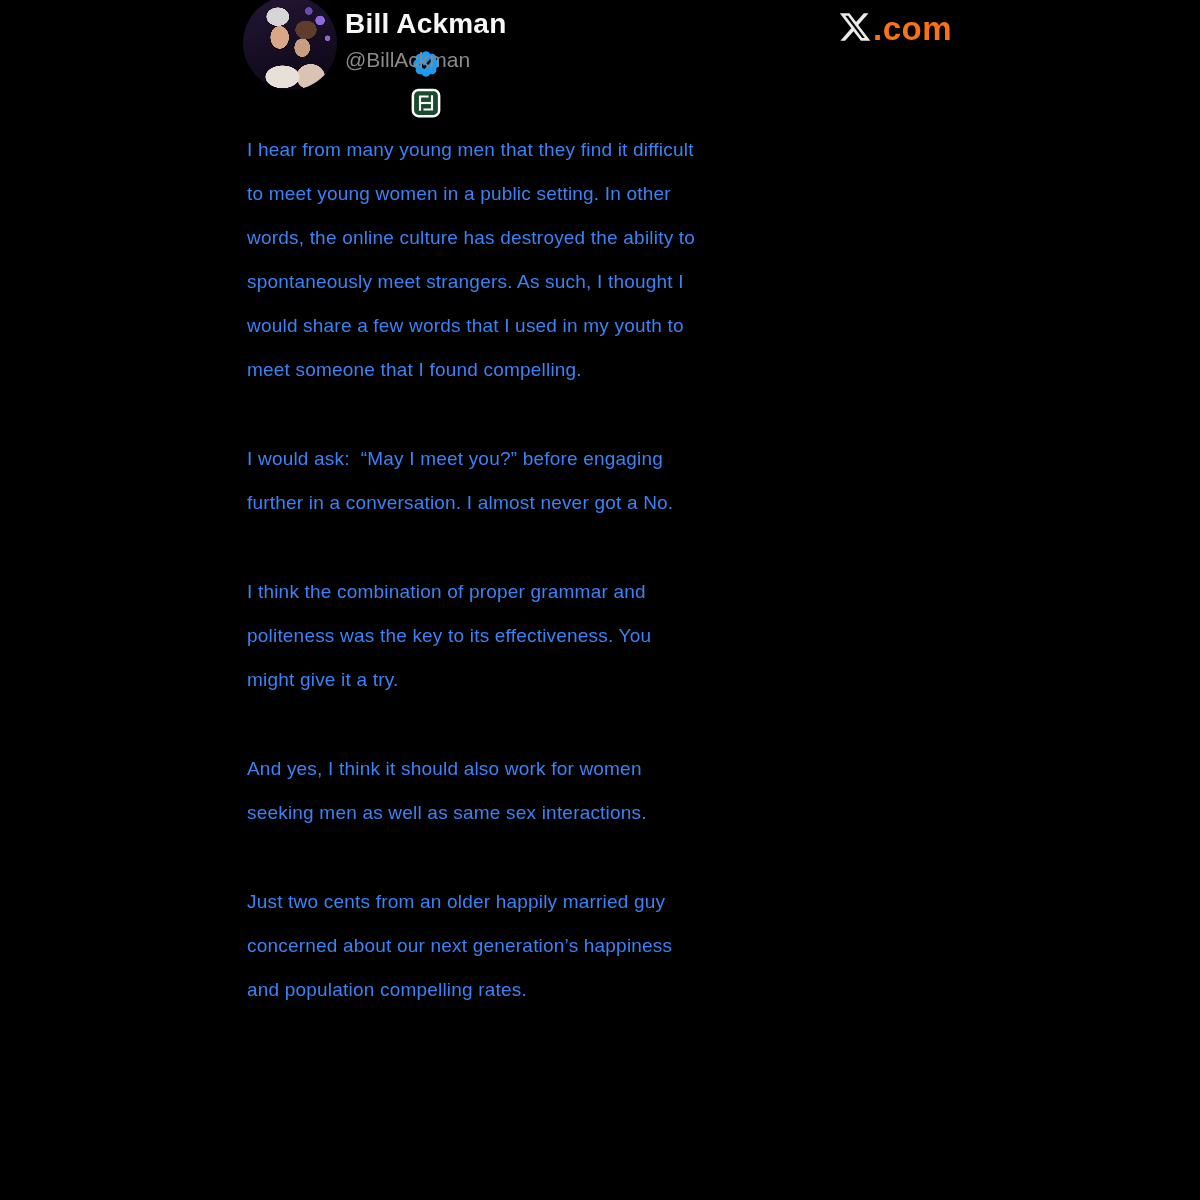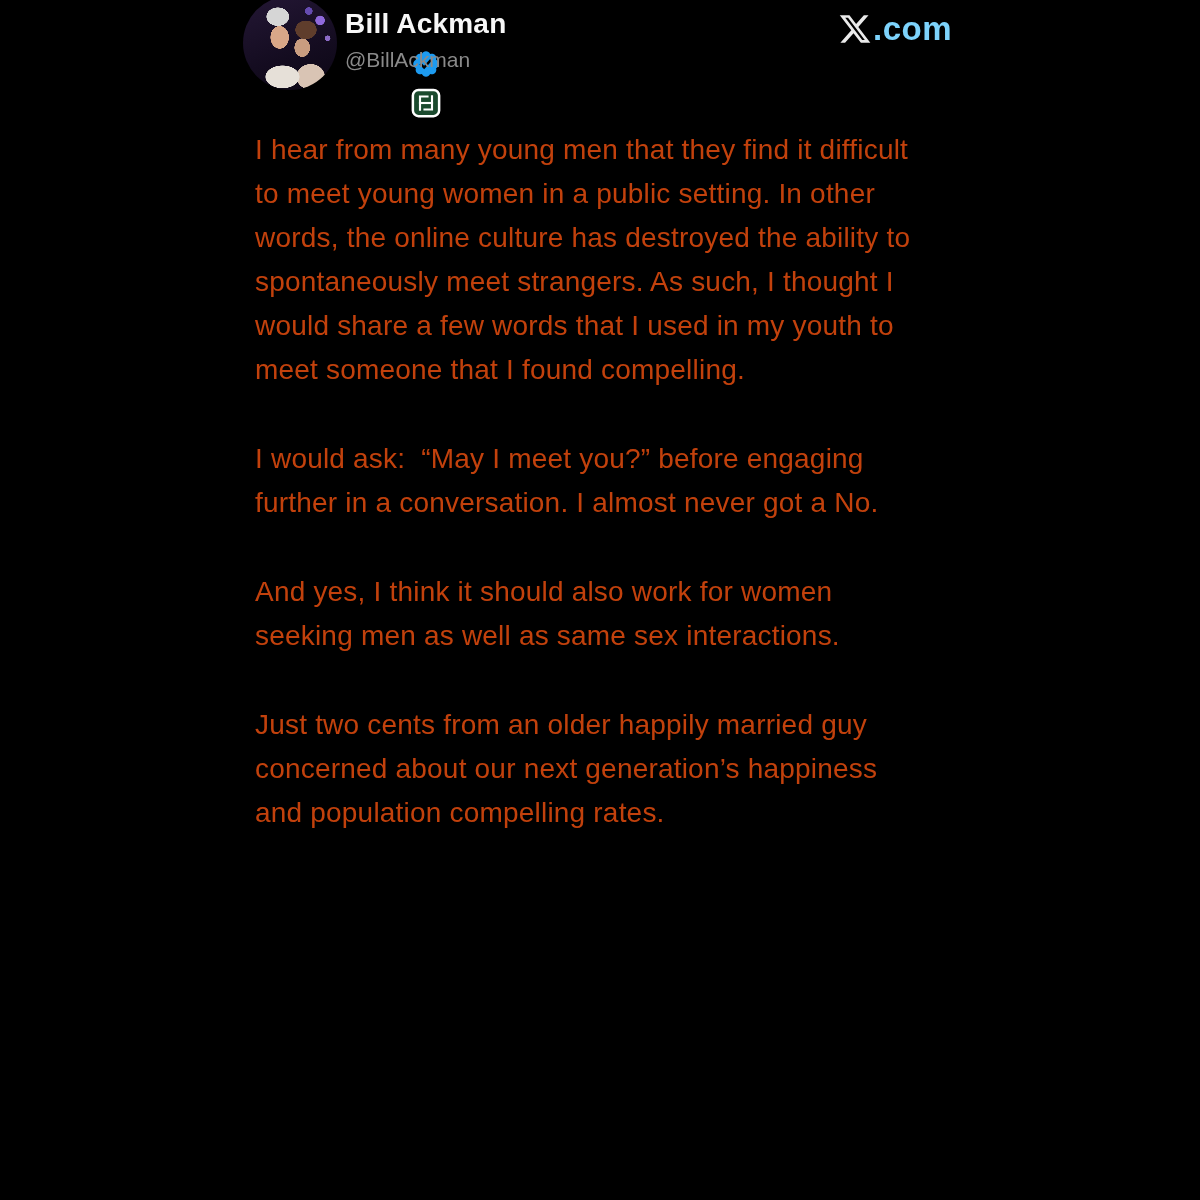--- a/index.html
+++ b/index.html
@@ -65,41 +65,41 @@
     margin-top: 4px;
     white-space: nowrap;
   }
 
   
   .watermark {
     position: absolute;
     left: 838px;
     top: 10px;
     display: flex;
-    align-items: center;
-    color: #7dd3fc;
+    align-items: flex-start;
+    color: #f97316;
   }
   .watermark .x-glyph { display: block; margin-right: 1px; }
   .watermark .domain {
     font-size: 33px;
     font-weight: bold;
     letter-spacing: .5px;
   }
 
   
   .tweet-body {
     position: absolute;
     left: 247px;
     top: 128px;
     width: 906px;
   }
   .tweet-body p {
-    margin: 0 0 45px 8px;
-    color: #c2410c;
-    font-size: 28px;
+    margin: 0 0 45px 0;
+    color: #3b82f6;
+    font-size: 19px;
     line-height: 44px;
     letter-spacing: .2px;
     white-space: pre;
   }
   .tweet-body p:last-child { margin-bottom: 0; }
 </style>
 </head>
 <body>
 
 <div class="canvas">
@@ -137,20 +137,23 @@
 
   <div class="tweet-body">
     <p>I hear from many young men that they find it difficult
 to meet young women in a public setting. In other
 words, the online culture has destroyed the ability to
 spontaneously meet strangers. As such, I thought I
 would share a few words that I used in my youth to
 meet someone that I found compelling.</p>
     <p>I would ask:  “May I meet you?” before engaging
 further in a conversation. I almost never got a No.</p>
+    <p>I think the combination of proper grammar and
+politeness was the key to its effectiveness. You
+might give it a try.</p>
     <p>And yes, I think it should also work for women
 seeking men as well as same sex interactions.</p>
     <p>Just two cents from an older happily married guy
 concerned about our next generation’s happiness
 and population compelling rates.</p>
   </div>
 
 </div>
 
 </body></html>

